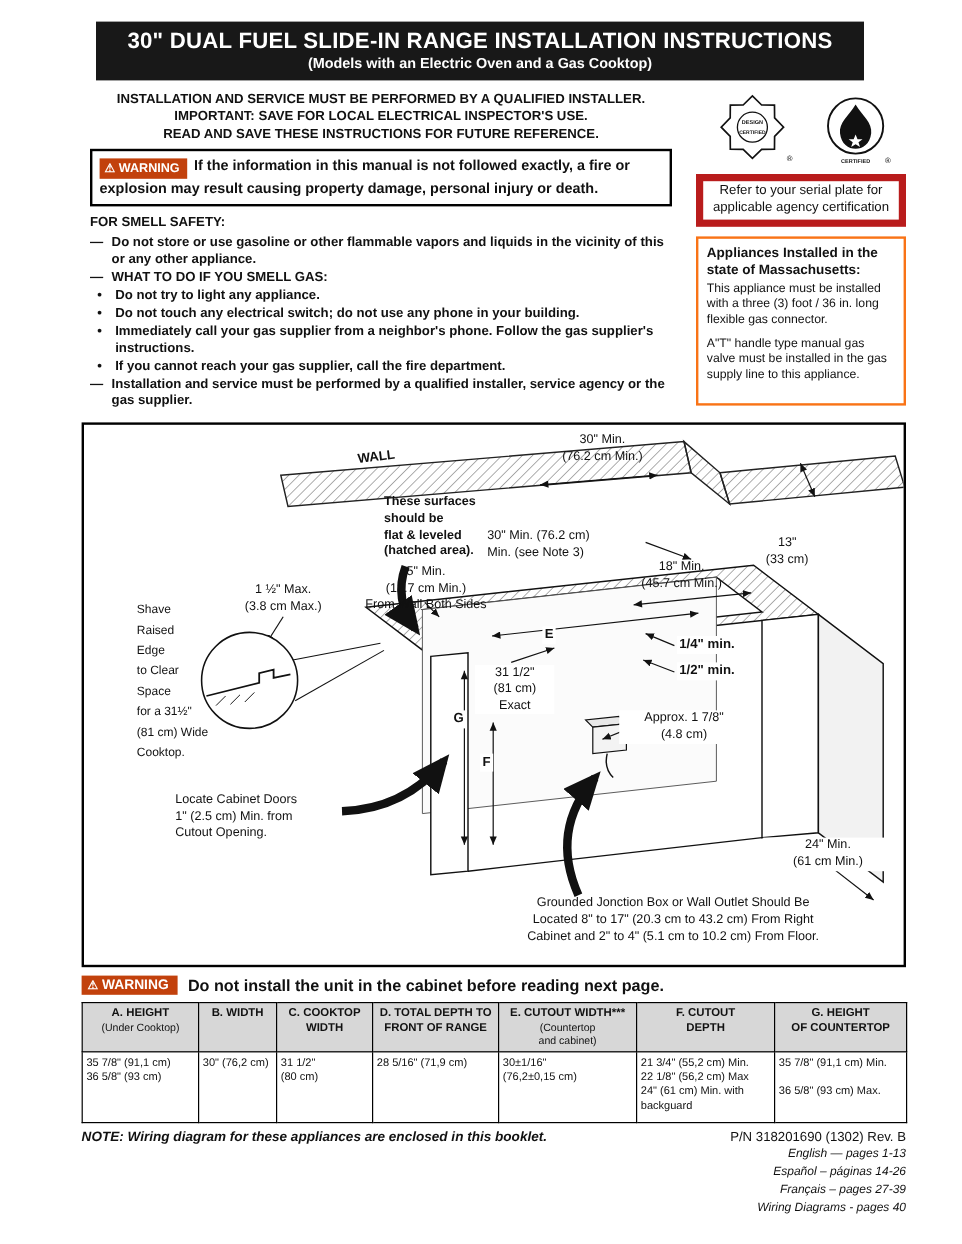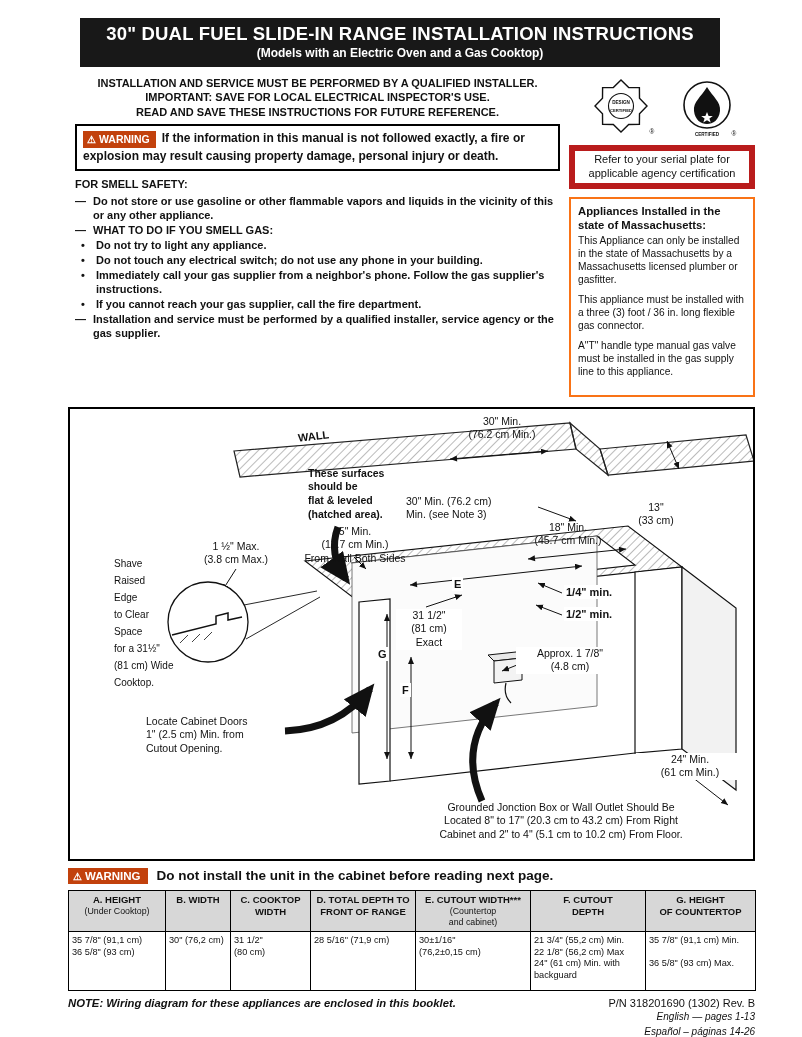--- a/index.html
+++ b/index.html
@@ -5,21 +5,21 @@
   html,body{margin:0;padding:0;background:#fff;}
   .page{position:relative;width:802px;height:1037px;background:#fff;overflow:hidden;
         font-family:"Liberation Sans", sans-serif;color:#111;box-sizing:border-box;}
 
   
   .title-bar{background:#181818;color:#fff;text-align:center;margin:18px 82px 0 80px;padding:5px 4px 7px;}
   .title-bar h1{font-size:18.5px;margin:0;font-weight:bold;letter-spacing:.2px;}
   .title-sub{font-size:12px;font-weight:bold;margin-top:1px;}
 
   
-  .top-row{display:flex;margin:9px 47px 0 75px;gap:9px;}
+  .top-row{display:flex;margin:9px 47px 0 75px;gap:20px;}
   .left-col{width:485px;flex:none;}
   .right-col{flex:1;min-width:0;}
 
   .intro{text-align:center;font-weight:bold;font-size:11px;line-height:1.3;}
 
   .warning-box{border:2px solid #000;margin-top:5px;padding:4px 6px;font-weight:bold;font-size:12px;line-height:1.35;}
   .wbadge{display:inline-block;background:#c2410c;color:#fff;font-size:10.5px;font-weight:bold;
           padding:1px 6px 2px 4px;margin-right:6px;vertical-align:-1px;white-space:nowrap;}
   .wtri::before{content:"⚠";margin-right:3px;font-size:10px;}
 
@@ -139,21 +139,20 @@
           <polygon points="33,34 34.6,38 38.8,38 35.4,40.6 36.7,44.6 33,42.2 29.3,44.6 30.6,40.6 27.2,38 31.4,38" fill="#fff"></polygon>
           <text x="33" y="58" text-anchor="middle" font-size="4.6" font-weight="bold" fill="#111">CERTIFIED</text>
           <text x="60" y="58" text-anchor="middle" font-size="6.5" fill="#111">®</text>
         </svg>
       </div>
 
       <div class="serial-box">Refer to your serial plate for applicable agency certification</div>
 
       <div class="mass-box">
         <h3>Appliances Installed in the state of Massachusetts:</h3>
-        <p>This Appliance can only be installed in the state of Massachusetts by a Massachusetts licensed plumber or gasfitter.</p>
         <p>This appliance must be installed with a three (3) foot / 36 in. long flexible gas connector.</p>
         <p>A"T" handle type manual gas valve must be installed in the gas supply line to this appliance.</p>
       </div>
     </div>
   </div>
 
   <div class="diagram">
     <svg width="687" height="450" viewBox="0 0 687 450">
       <defs>
         <pattern id="hatch" patternUnits="userSpaceOnUse" width="6" height="6" patternTransform="rotate(45)">
@@ -222,21 +221,21 @@
         <path d="M102,226 L146,215 L146,207 L158,204 L158,211 L172,208" fill="none" stroke="#111" stroke-width="1.5"></path>
         <line x1="110" y1="234" x2="118" y2="226" stroke="#111" stroke-width="0.8"></line>
         <line x1="122" y1="233" x2="130" y2="225" stroke="#111" stroke-width="0.8"></line>
         <line x1="134" y1="231" x2="142" y2="223" stroke="#111" stroke-width="0.8"></line>
       </g>
     </svg>
 
     <div class="dlabel b bg" style="left:226px;top:20px;transform:rotate(-7deg);font-size:11px;">WALL</div>
     <div class="dlabel c" style="left:376px;top:6px;width:112px;">30" Min.
 (76.2 cm Min.)</div>
-    <div class="dlabel b" style="left:238px;top:58px;">These surfaces
+    <div class="dlabel b" style="left:250px;top:58px;">These surfaces
 should be
 flat &amp; leveled
 (hatched area).</div>
     <div class="dlabel" style="left:336px;top:86px;">30" Min. (76.2 cm)
 Min. (see Note 3)</div>
     <div class="dlabel c" style="left:556px;top:92px;width:60px;">13"
 (33 cm)</div>
     <div class="dlabel c" style="left:450px;top:112px;width:96px;">18" Min.
 (45.7 cm Min.)</div>
     <div class="dlabel c" style="left:220px;top:116px;width:130px;">5" Min.

